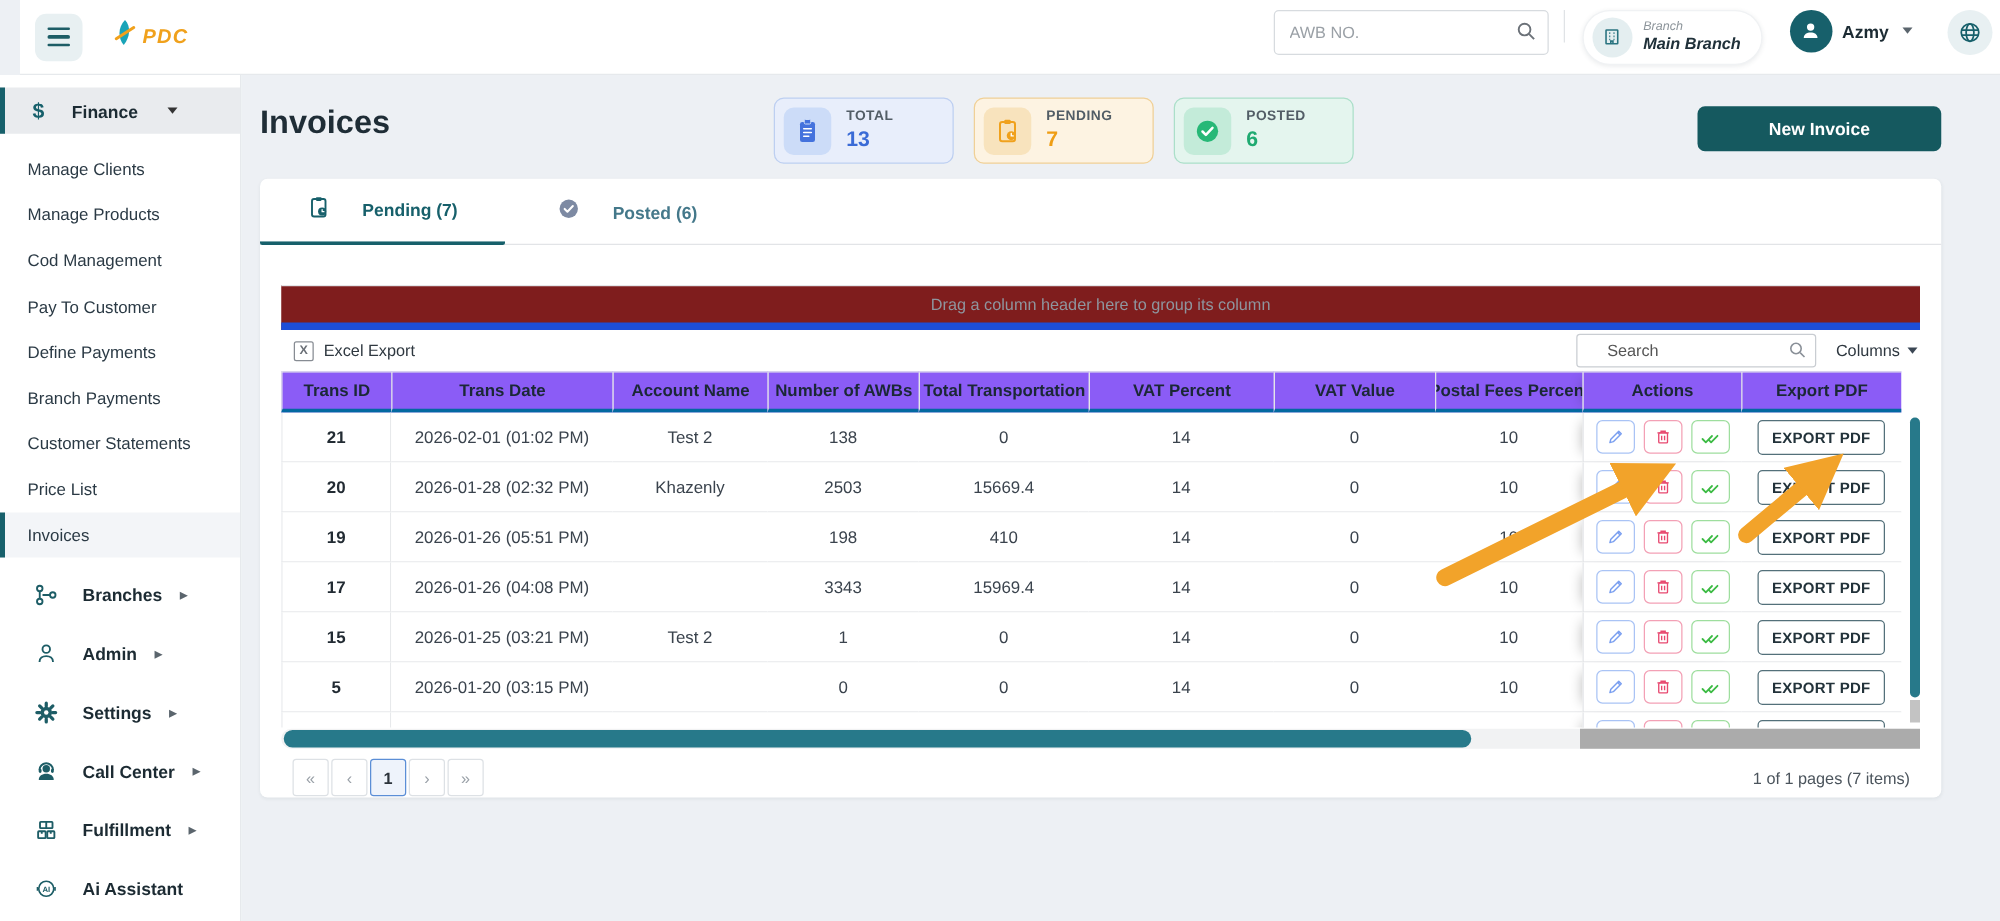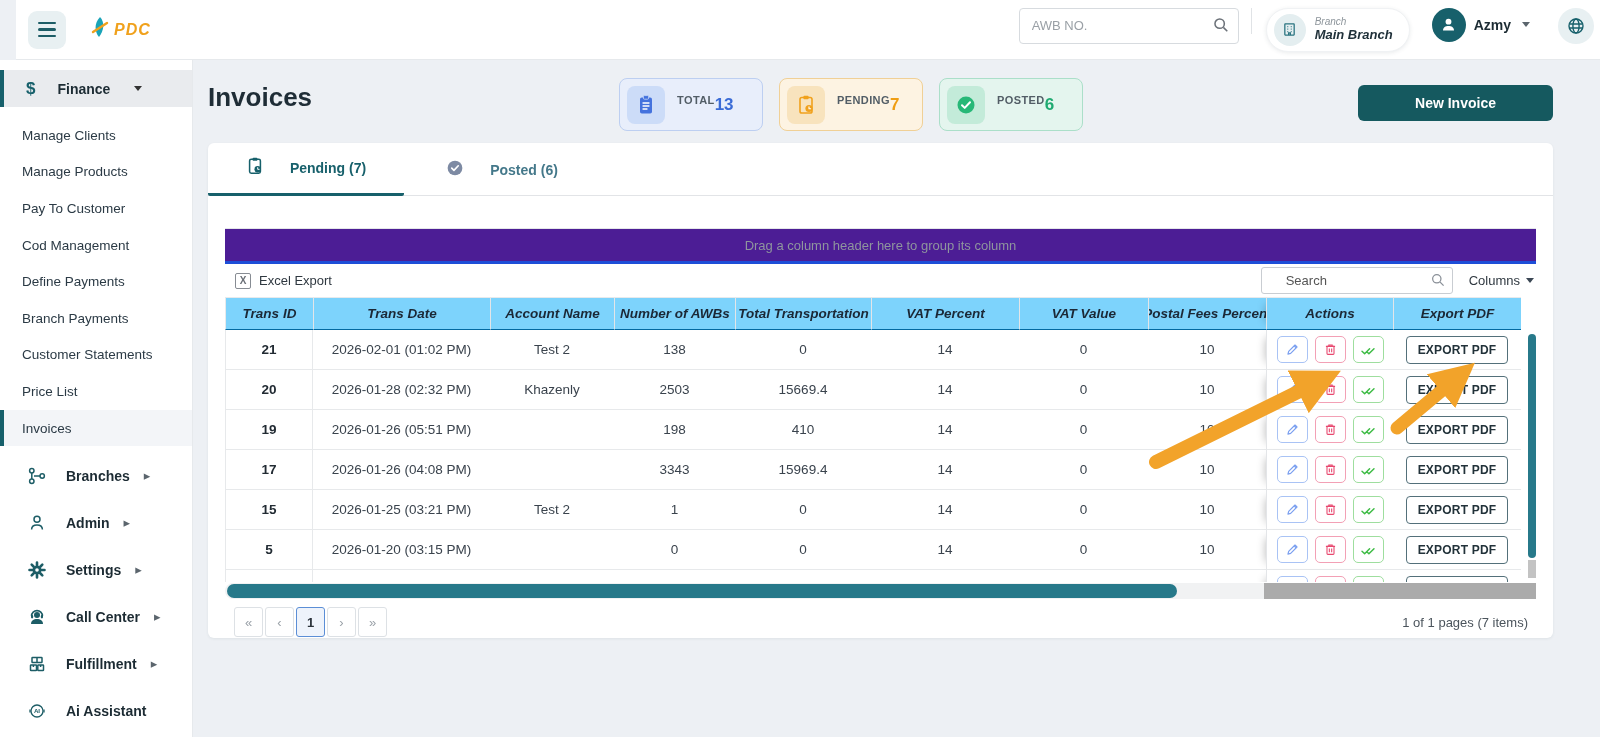--- a/index.html
+++ b/index.html
@@ -52,21 +52,21 @@
   .side-section .ic { width:22px; display:flex; justify-content:center; }
   .side-section .lbl { font-size:14px; font-weight:bold; color:#1c2b33; margin-left:18px; }
   .chev-right { font-size:13px; color:#5b656d; margin-left:14px; line-height:1; }
 
   
   .main-head { position:absolute; left:193px; top:60px; width:1407px; height:83px; }
   .page-title { position:absolute; left:15px; top:22px; font-size:26px; font-weight:bold; color:#1f2d36; }
   .stats { position:absolute; left:426px; top:18px; display:flex; gap:16px; }
   .stat-card { width:144px; height:53px; border-radius:8px; border:1px solid; display:flex; align-items:center; padding-left:7px; cursor:pointer; }
   .stat-card .sicon { width:38px; height:38px; border-radius:8px; display:flex; align-items:center; justify-content:center; }
-  .stat-card .stxt { margin-left:12px; display:flex; flex-direction:row; line-height:1.25; }
+  .stat-card .stxt { margin-left:12px; display:flex; flex-direction:column; line-height:1.25; }
   .stat-card .slabel { font-size:11px; font-weight:bold; color:#525d66; letter-spacing:.4px; }
   .stat-card .svalue { font-size:17px; font-weight:bold; }
   .stat-blue  { background:#e8eefb; border-color:#bdcff1; }
   .stat-blue .sicon { background:#ccdcf8; } .stat-blue .svalue { color:#3a6bd6; }
   .stat-orange{ background:#fdf3e2; border-color:#f0d096; }
   .stat-orange .sicon { background:#f8e3bd; } .stat-orange .svalue { color:#ef9d13; }
   .stat-green { background:#e4f5ee; border-color:#abdfc9; }
   .stat-green .sicon { background:#c3ebd9; } .stat-green .svalue { color:#1faa71; }
   .new-invoice { position:absolute; right:47px; top:25px; width:195px; height:36px; background:#15595f; color:#fff;
                  border:none; border-radius:6px; font-size:14px; font-weight:bold; font-family:inherit; cursor:pointer; }
@@ -75,42 +75,42 @@
   .card { position:absolute; left:208px; top:143px; width:1345px; height:495px; background:#fff; border-radius:6px;
           box-shadow:0 1px 3px rgba(30,50,60,.07); }
   .tabbar { height:53px; border-bottom:1px solid #e2e4e7; display:flex; }
   .tab { height:53px; display:flex; align-items:center; justify-content:center; gap:26px; padding:0 30px; min-width:196px; cursor:pointer; }
   .tab .tlabel { font-size:14px; font-weight:bold; }
   .tab.active { border-bottom:3px solid #17606b; border-radius:0 0 2px 2px; }
   .tab.active .tlabel { color:#17606b; }
   .tab.inactive .tlabel { color:#44788a; }
   .card-inner { padding:32px 17px 0 17px; }
 
-  .groupbar { height:36px; border-top:1px solid #e4e6e9; border-bottom:3px solid #1d4ed8; background:#4c1d95;
+  .groupbar { height:36px; border-top:1px solid #e4e6e9; border-bottom:6px solid #1d4ed8; background:#7f1d1d;
               display:flex; align-items:center; justify-content:center; font-size:13px; color:#8f959e; }
   .excel-row { height:33px; display:flex; align-items:center; }
   .excel-btn { display:flex; align-items:center; gap:8px; background:none; border:none; cursor:pointer; margin-left:10px; font-family:inherit; }
   .xbox { width:16px; height:16px; border:1.4px solid #878c93; border-radius:2px; font-size:10px; color:#6a6f76;
           display:flex; align-items:center; justify-content:center; font-weight:bold; }
   .excel-lbl { font-size:13px; color:#2f3840; }
   .excel-right { margin-left:auto; display:flex; align-items:center; gap:16px; }
   .search-box { position:relative; width:192px; height:27px; }
   .search-box input { width:100%; height:100%; border:1px solid #c9cdd2; border-radius:3px; padding:0 28px 0 24px;
                       font-size:13px; color:#333; outline:none; font-family:inherit; }
   .search-box input::placeholder { color:#555; }
   .search-box .mag { position:absolute; right:7px; top:5px; }
   .columns-btn { display:flex; align-items:center; gap:6px; background:none; border:none; cursor:pointer; font-family:inherit; margin-right:2px; }
   .columns-lbl { font-size:13px; color:#2f3840; }
   .col-caret { width:0; height:0; border-left:4.5px solid transparent; border-right:4.5px solid transparent; border-top:5px solid #3b4754; }
 
   .grid-wrap { position:relative; width:1311px; }
   .trow { display:grid; grid-template-columns:88px 177px 124px 121px 136px 148px 129px 118px 127px 128px; }
   .th { height:33px; display:flex; align-items:center; justify-content:center; font-size:13.5px; font-weight:bold;
-        color:#1b2836; border-left:1px solid #e3e5e8; border-top:1px solid #e8eaec; border-bottom:1px solid #0369a1;
-        white-space:nowrap; overflow:hidden; background:#7dd3fc;font-style:italic; }
+        color:#1b2836; border-left:1px solid #e3e5e8; border-top:1px solid #e8eaec; border-bottom:3px solid #0369a1;
+        white-space:nowrap; overflow:hidden; background:#8b5cf6; }
   .th:first-child { border-left:1px solid #e8eaec; }
   .th.actions { box-shadow:-8px 0 10px -8px rgba(0,0,0,.28); }
   .tbody-clip { height:252px; overflow:hidden; }
   .drow { height:40px; }
   .td { display:flex; align-items:center; justify-content:center; font-size:13.5px; color:#3a434d;
         border-bottom:1px solid #e7e9eb; white-space:nowrap; overflow:hidden; background:#fff; }
   .td.transid { font-weight:bold; color:#222b33; border-left:1px solid #e7e9eb; border-right:1px solid #e7e9eb; }
   .td.actions { gap:7px; border-left:1px solid #e3e5e8; box-shadow:-8px 0 10px -8px rgba(0,0,0,.28); }
   .abtn { width:31px; height:27px; border-radius:5px; background:#fff; display:flex; align-items:center; justify-content:center; cursor:pointer; }
   .abtn.edit { border:1px solid #a9c3f5; }
@@ -200,22 +200,22 @@
   <aside class="sidebar">
     <div class="fin-head">
       <span class="bar"></span>
       <span class="fin-dollar">$</span>
       <span class="fin-label">Finance</span>
       <span class="fin-caret"></span>
     </div>
     <nav class="fin-items">
       <div class="fin-item">Manage Clients</div>
       <div class="fin-item">Manage Products</div>
+      <div class="fin-item">Cod Management</div>
       <div class="fin-item">Pay To Customer</div>
-      <div class="fin-item">Cod Management</div>
       <div class="fin-item">Define Payments</div>
       <div class="fin-item">Branch Payments</div>
       <div class="fin-item">Customer Statements</div>
       <div class="fin-item">Price List</div>
       <div class="fin-item active">Invoices</div>
     </nav>
     <nav class="side-sections">
       <div class="side-section">
         <span class="ic">
           <svg width="20" height="20" viewBox="0 0 20 20" fill="none" stroke="#1d5d66" stroke-width="1.5">

